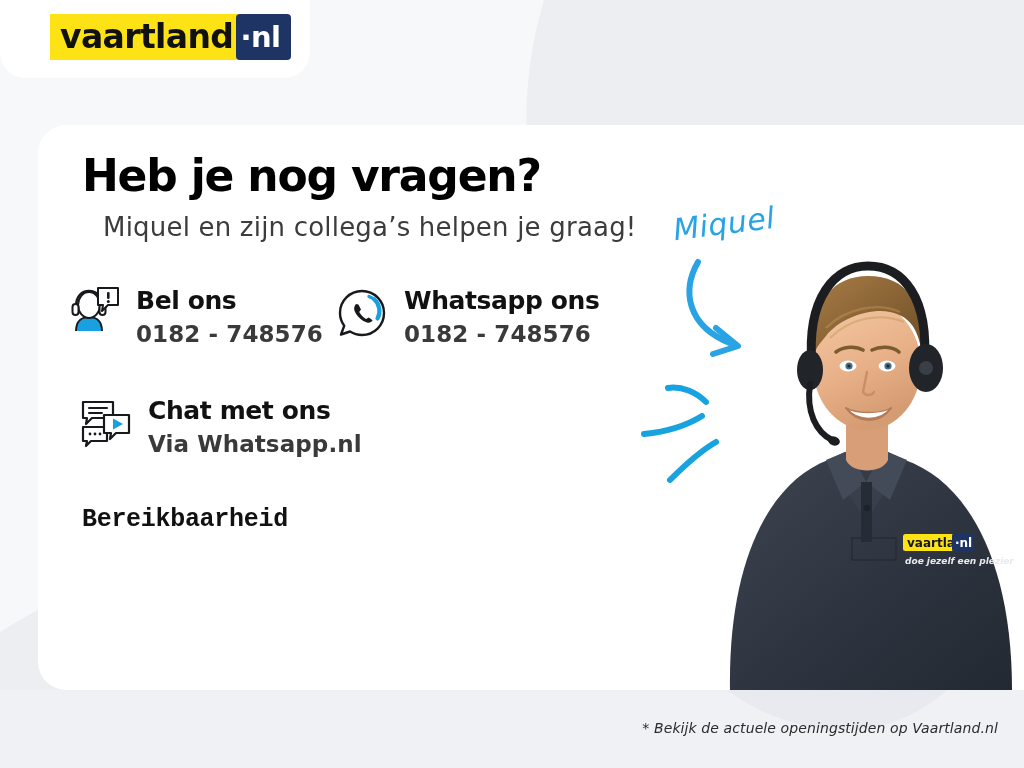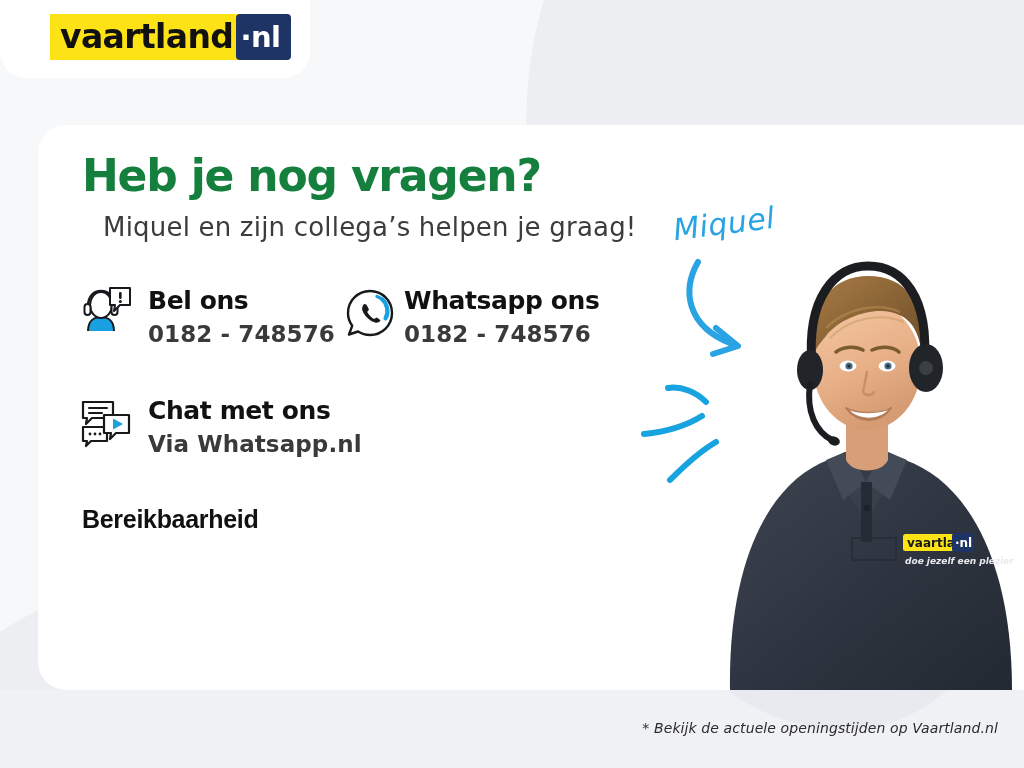--- a/index.html
+++ b/index.html
@@ -121,43 +121,43 @@
 
   
   .headline {
     position: absolute;
     left: 82px;
     top: 150px;
     font-family: "DejaVu Sans", sans-serif;
     font-weight: 700;
     font-size: 44px;
     letter-spacing: -1.2px;
-    color: #15803d;
+    color: #000000;
   }
   .subhead {
     position: absolute;
     left: 82px;
     top: 212px;
     font-family: "DejaVu Sans", sans-serif;
     font-size: 26px;
     font-weight: 400;
     letter-spacing: 0.2px;
     color: #3c3c3c;
     margin-left: 21px;
   }
 
   
   .contact {
     position: absolute;
     display: flex;
     align-items: flex-start;
     gap: 16px;
   }
-  .contact.c-bel      { left: 80px;  top: 285px; }
-  .contact.c-whatsapp { left: 344px; top: 285px; gap: 8px; }
+  .contact.c-bel      { left: 68px;  top: 285px; }
+  .contact.c-whatsapp { left: 336px; top: 285px; }
   .contact.c-chat     { left: 80px;  top: 395px; }
 
   .contact-icon {
     width: 52px;
     height: 52px;
     flex: 0 0 52px;
     margin-top: 2px;
   }
   .contact-text { padding-top: 2px; }
   .contact-title {
@@ -176,21 +176,21 @@
     line-height: 1.35;
     margin-top: 3px;
     letter-spacing: 0.1px;
   }
 
   
   .hours-title {
     position: absolute;
     left: 82px;
     top: 505px;
-    font-family: Liberation Sans, sans-serif;
+    font-family: Liberation Mono, monospace;
     font-weight: 700;
     font-size: 25px;
     letter-spacing: -0.3px;
     color: #111111;
   }
   .hours-table {
     position: absolute;
     left: 82px;
     top: 548px;
     border-collapse: collapse;

